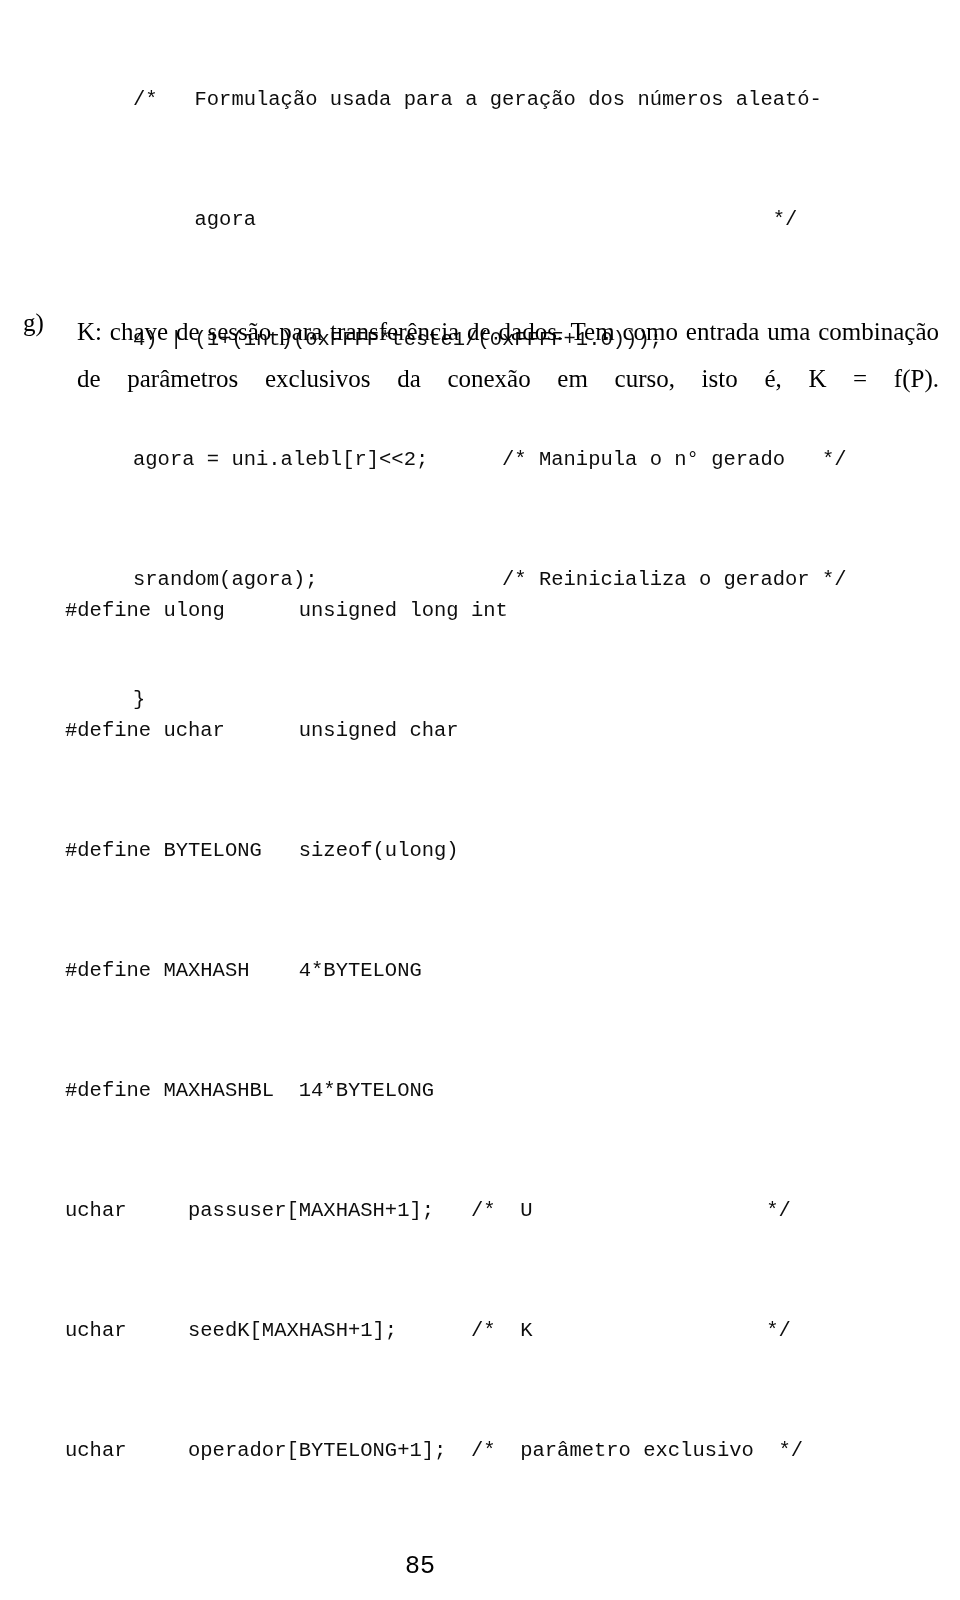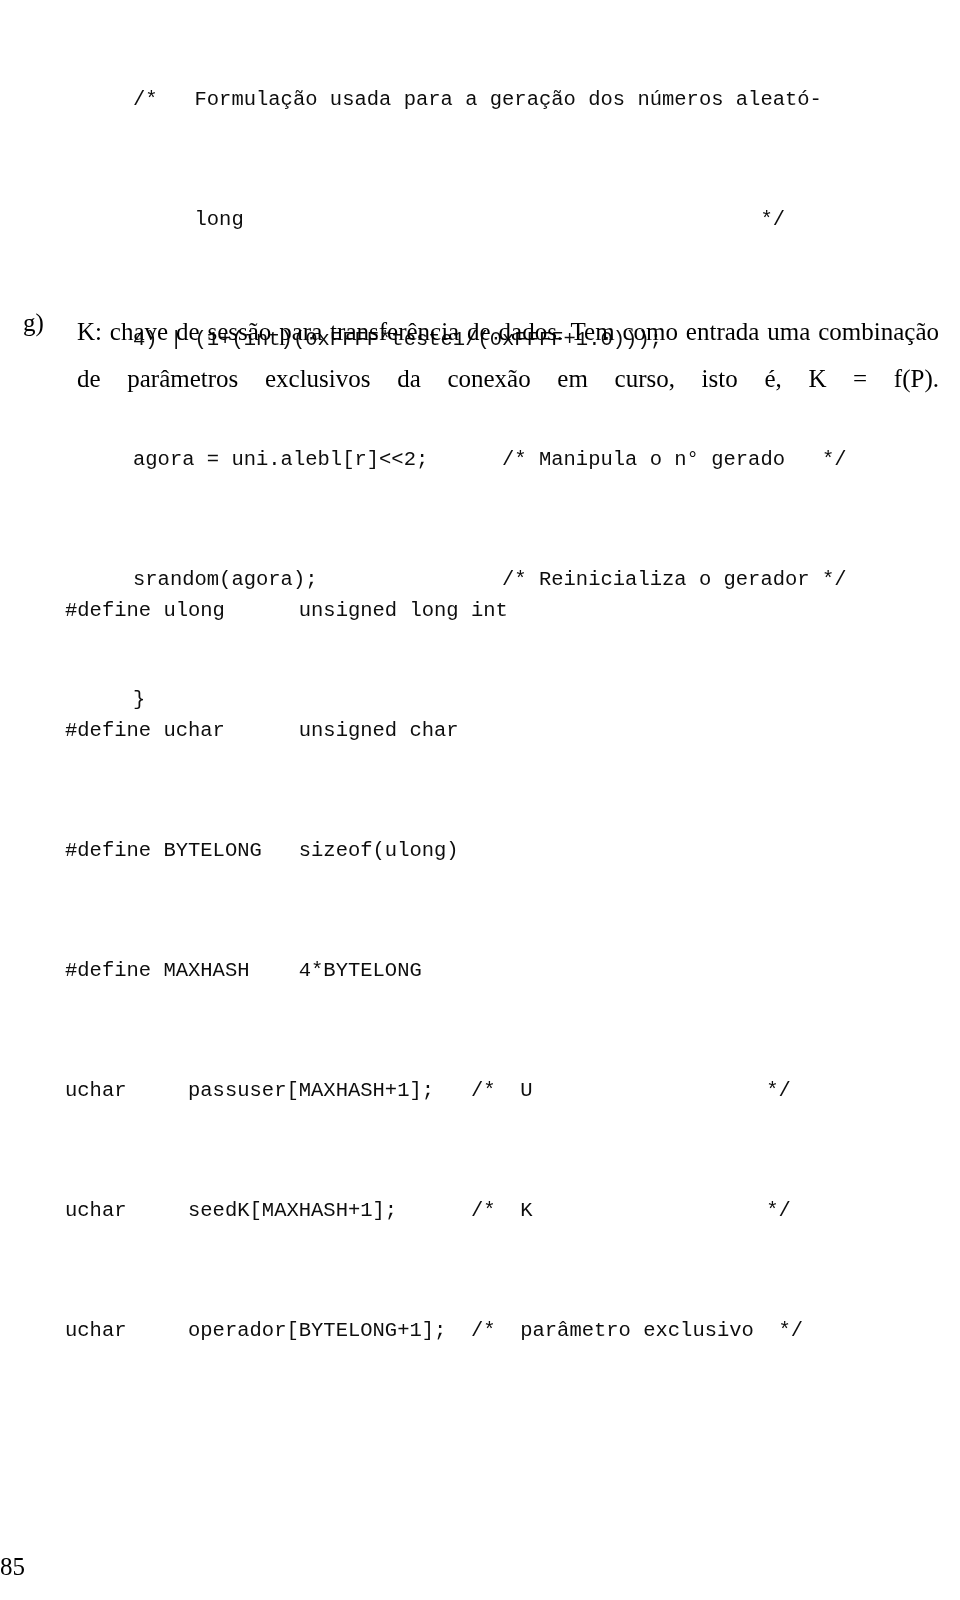--- a/index.html
+++ b/index.html
@@ -92,52 +92,53 @@
     display: inline-block;
     width: 100%;
   }
 
   
   #page-number {
     position: absolute;
     left: 0;
     right: 0;
     top: 1552px;
-    text-align: left;
-    font-family: Liberation Serif, serif;
+    text-align: center;
+    font-family: Liberation Mono, monospace;
     font-size: 25px;
     line-height: 30px;
   }
 </style>
 </head>
 <body>
 
 <div class="page">
 
   <div id="top-code" class="code-block">
     <span class="code-line">/*   Formulação usada para a geração dos números aleató-</span>
-    <span class="code-line">     long                                          */</span>
+    <span class="code-line">     agora                                          */</span>
     <span class="code-line">4) | (1+(int)(0xFFFF*teste1/(0xFFFF+1.0)));</span>
     <span class="code-line">agora = uni.alebl[r]&lt;&lt;2;      /* Manipula o n° gerado   */</span>
     <span class="code-line">srandom(agora);               /* Reinicializa o gerador */</span>
     <span class="code-line">}</span>
   </div>
 
   <div id="prose-block">
     <span class="list-marker">g)</span>
     <div class="prose">
       <p class="justify">K: chave de sessão para transferência de dados. Tem como entrada uma combinação de parâmetros exclusivos da conexão em curso, isto é, K = f(P).</p>
     </div>
   </div>
 
   <div id="main-code" class="code-block">
     <span class="code-line">#define ulong      unsigned long int</span>
     <span class="code-line">#define uchar      unsigned char</span>
     <span class="code-line">#define BYTELONG   sizeof(ulong)</span>
     <span class="code-line">#define MAXHASH    4*BYTELONG</span>
+    <span class="code-line">#define MAXHASHBL  14*BYTELONG</span>
     <span class="code-line">uchar     passuser[MAXHASH+1];   /*  U                   */</span>
     <span class="code-line">uchar     seedK[MAXHASH+1];      /*  K                   */</span>
     <span class="code-line">uchar     operador[BYTELONG+1];  /*  parâmetro exclusivo  */</span>
     
     
     
     
     
     
     

